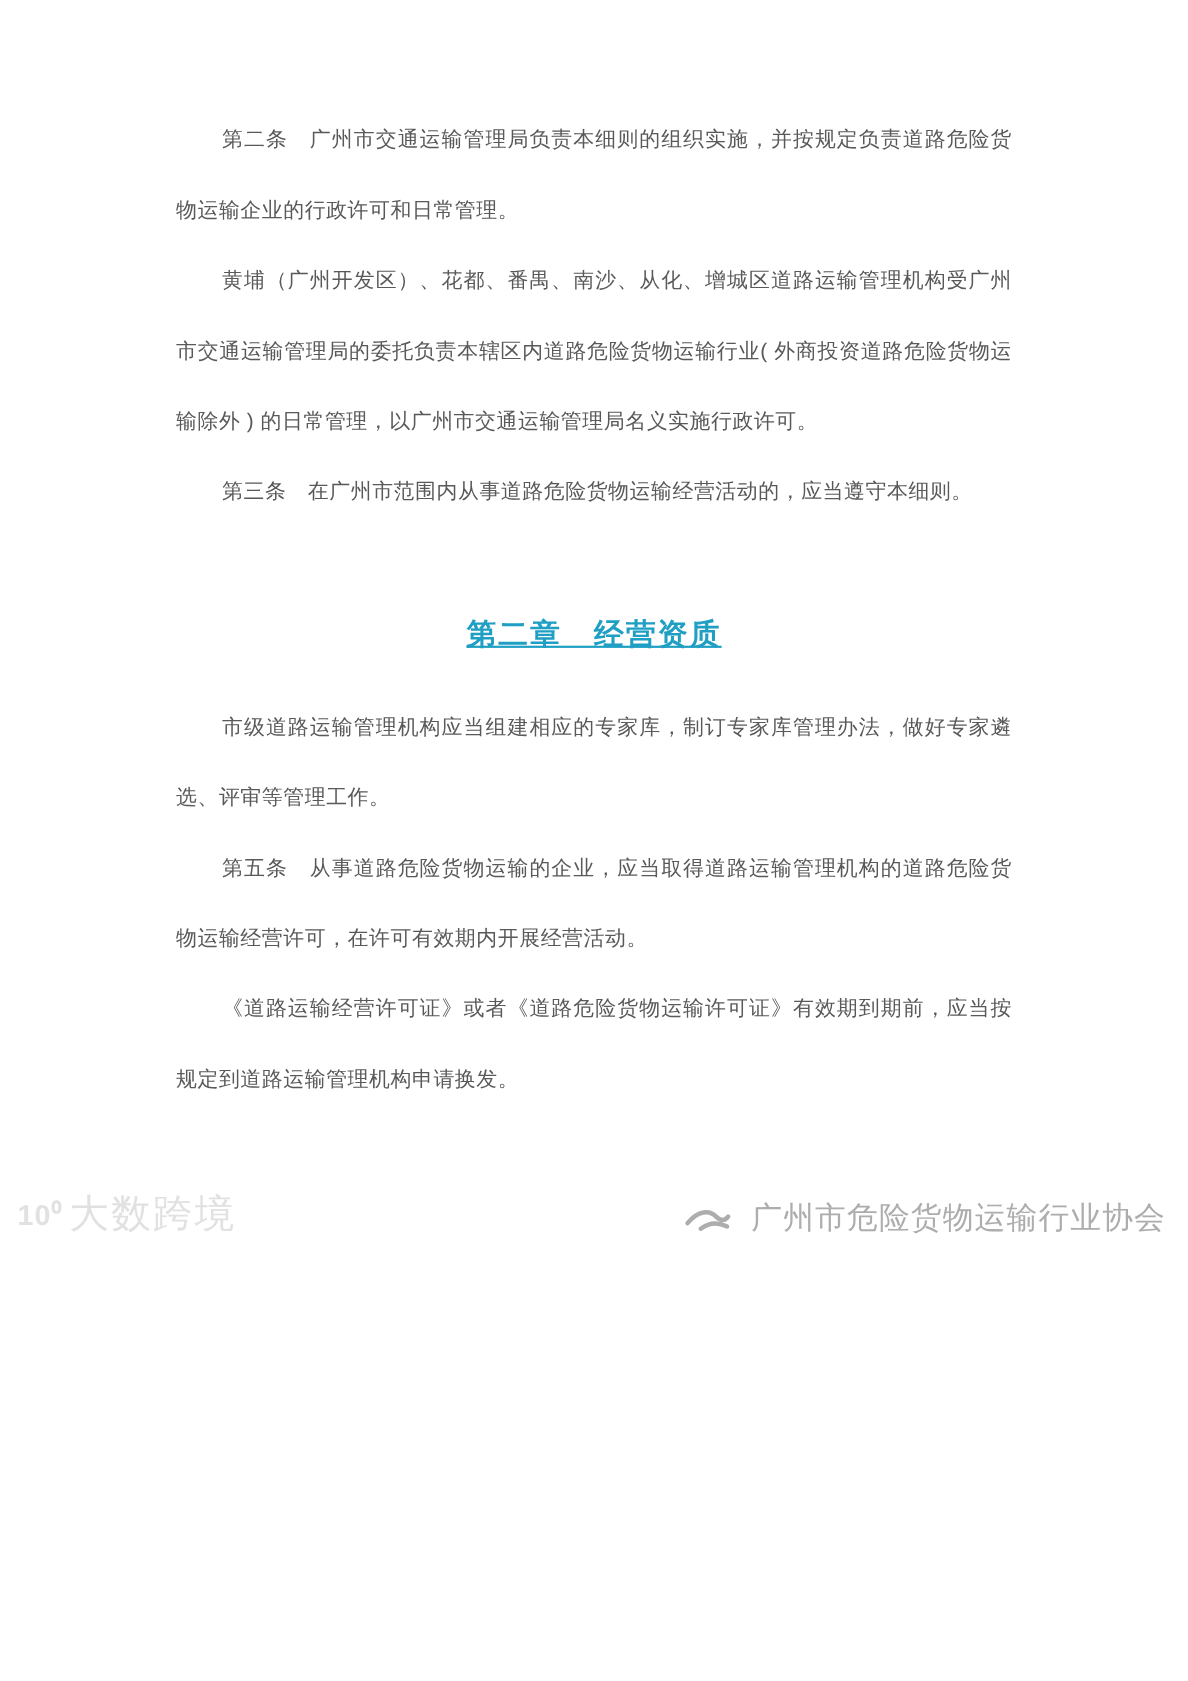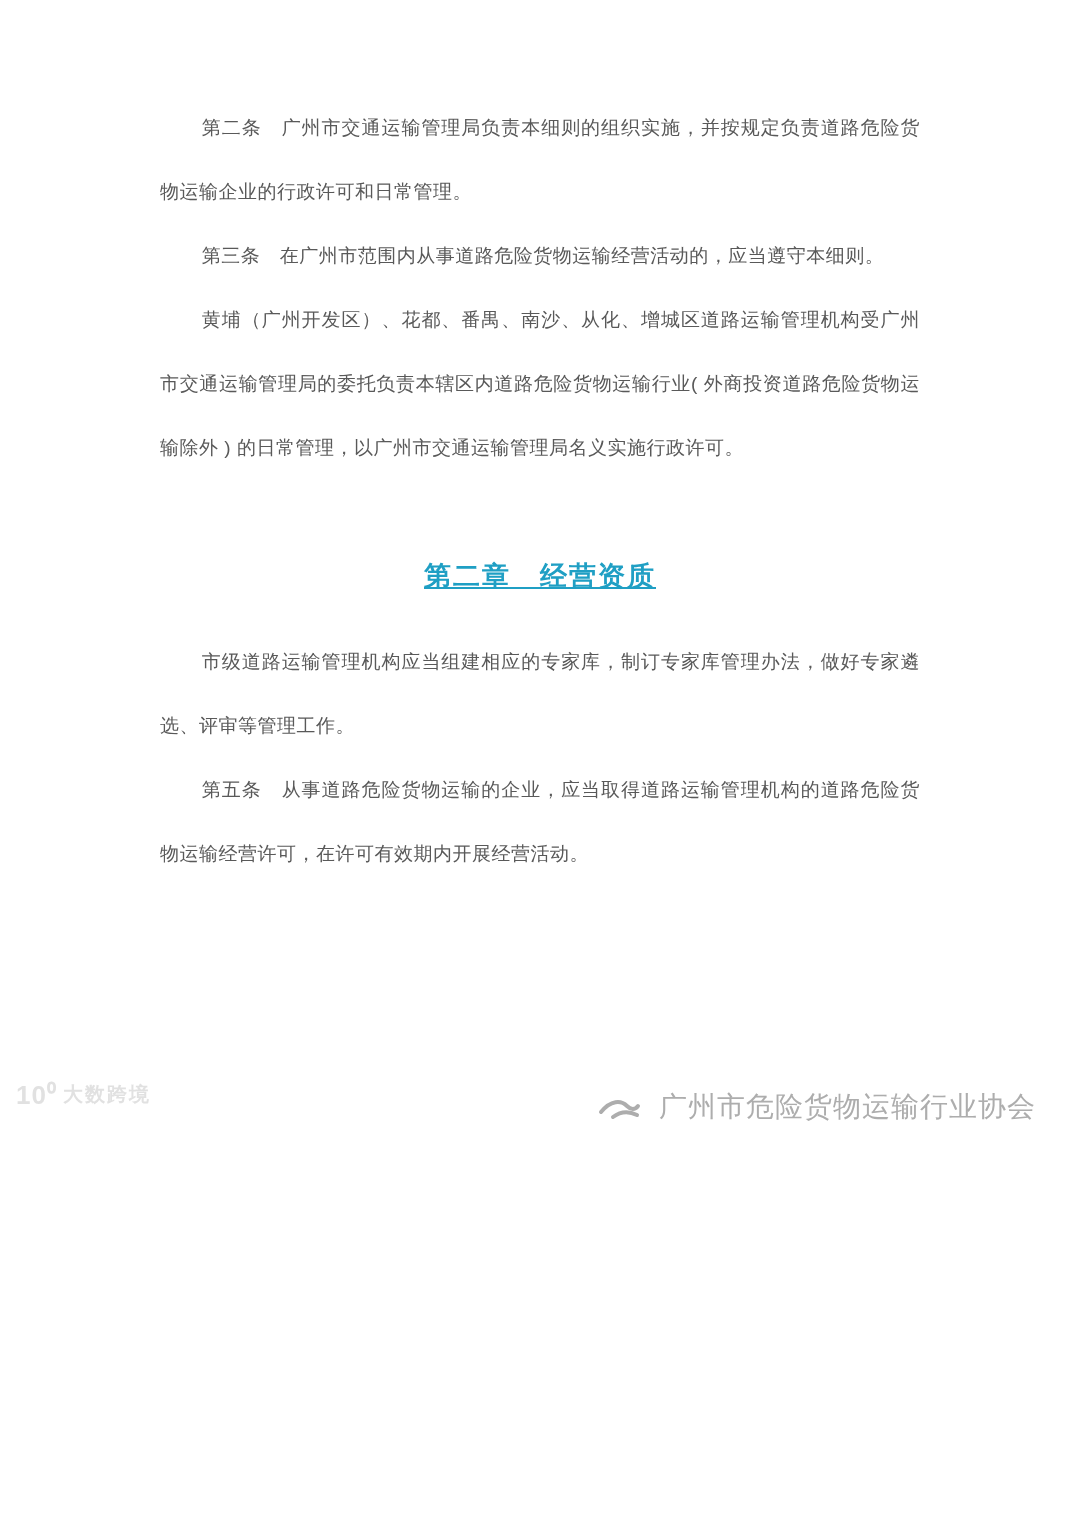--- a/index.html
+++ b/index.html
@@ -36,21 +36,21 @@
     font-size: 27px;
     font-weight: bold;
     color: var(--heading);
     text-align: center;
     letter-spacing: 2px;
     margin: 78px 0 36px 0;
     text-decoration: underline;
   }
   .footer {
     position: absolute;
-    right: 44px;
+    right: 20px;
     bottom: 14px;
     display: flex;
     align-items: center;
     gap: 18px;
   }
   .footer .assoc-name {
     font-size: 28px;
     color: var(--footer-text);
     letter-spacing: 1px;
   }
@@ -61,50 +61,51 @@
   }
   .assoc-logo path {
     stroke: var(--footer-text);
     fill: none;
     stroke-width: 4;
     stroke-linecap: round;
   }
   .watermark {
     position: absolute;
     left: 16px;
-    bottom: 28px;
+    bottom: 12px;
     display: flex;
     align-items: center;
     gap: 6px;
     opacity: 0.55;
   }
   .wm-logo {
     font-size: 26px;
     font-weight: bold;
     color: var(--watermark-text);
     letter-spacing: 1px;
   }
   .wm-text {
-    font-size: 20px;
-    font-weight: bold;
+    font-size: 36px;
+    font-weight: normal;
     color: var(--watermark-text);
     letter-spacing: 2px;
   }
 </style>
 </head>
 <body>
 
 <div class="page">
   <div class="content">
     <p class="para">第二条　广州市交通运输管理局负责本细则的组织实施，并按规定负责道路危险货物运输企业的行政许可和日常管理。</p>
+    <p class="para">黄埔（广州开发区）、花都、番禺、南沙、从化、增城区道路运输管理机构受广州市交通运输管理局的委托负责本辖区内道路危险货物运输行业( 外商投资道路危险货物运输除外 ) 的日常管理，以广州市交通运输管理局名义实施行政许可。</p>
     <p class="para">第三条　在广州市范围内从事道路危险货物运输经营活动的，应当遵守本细则。</p>
-    <p class="para">黄埔（广州开发区）、花都、番禺、南沙、从化、增城区道路运输管理机构受广州市交通运输管理局的委托负责本辖区内道路危险货物运输行业( 外商投资道路危险货物运输除外 ) 的日常管理，以广州市交通运输管理局名义实施行政许可。</p>
     <h2 class="chapter">第二章　经营资质</h2>
     <p class="para">市级道路运输管理机构应当组建相应的专家库，制订专家库管理办法，做好专家遴选、评审等管理工作。</p>
     <p class="para">第五条　从事道路危险货物运输的企业，应当取得道路运输管理机构的道路危险货物运输经营许可，在许可有效期内开展经营活动。</p>
+    <p class="para">《道路运输经营许可证》或者《道路危险货物运输许可证》有效期到期前，应当按规定到道路运输管理机构申请换发。</p>
   </div>
 
   <div class="watermark">
     <span class="wm-logo">10⁰</span>
     <span class="wm-text">大数跨境</span>
   </div>
 
   <div class="footer">
     <svg class="assoc-logo" viewBox="0 0 44 34" aria-hidden="true">
       <path d="M4 22 C 14 10, 24 10, 30 16 C 34 20, 38 20, 41 16"></path>

